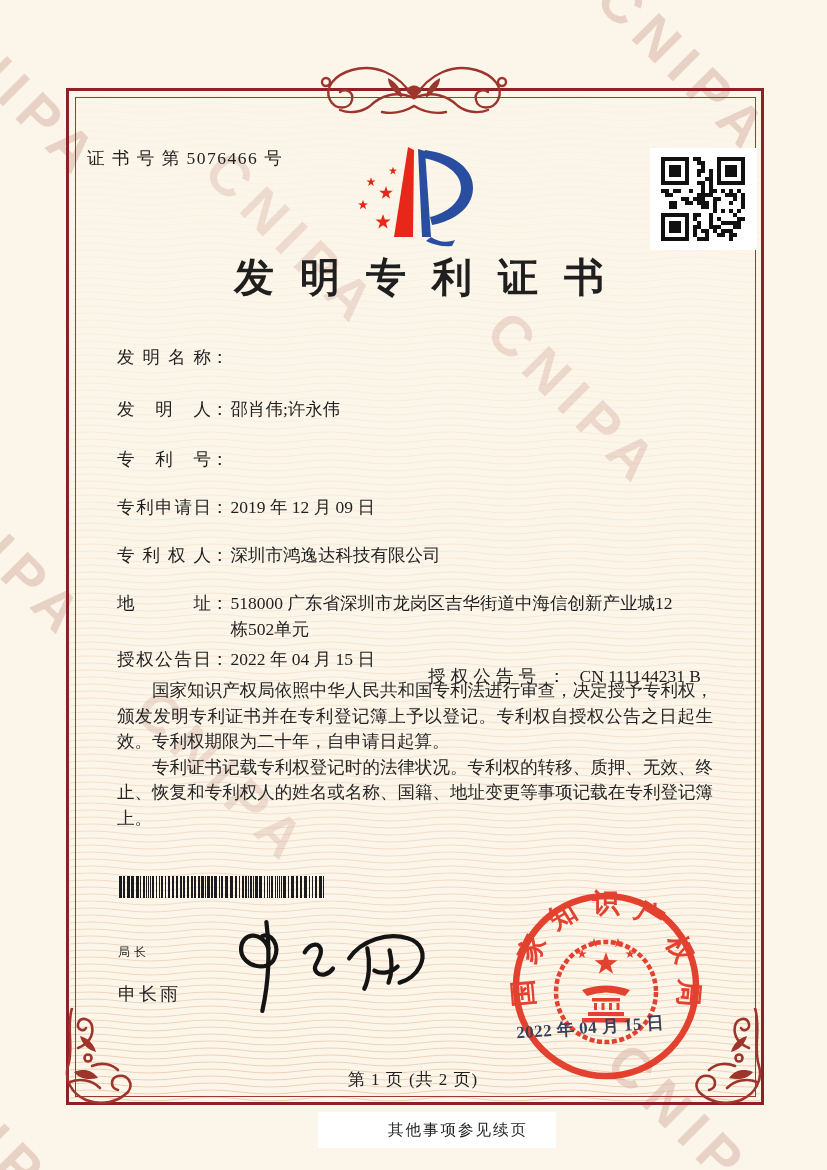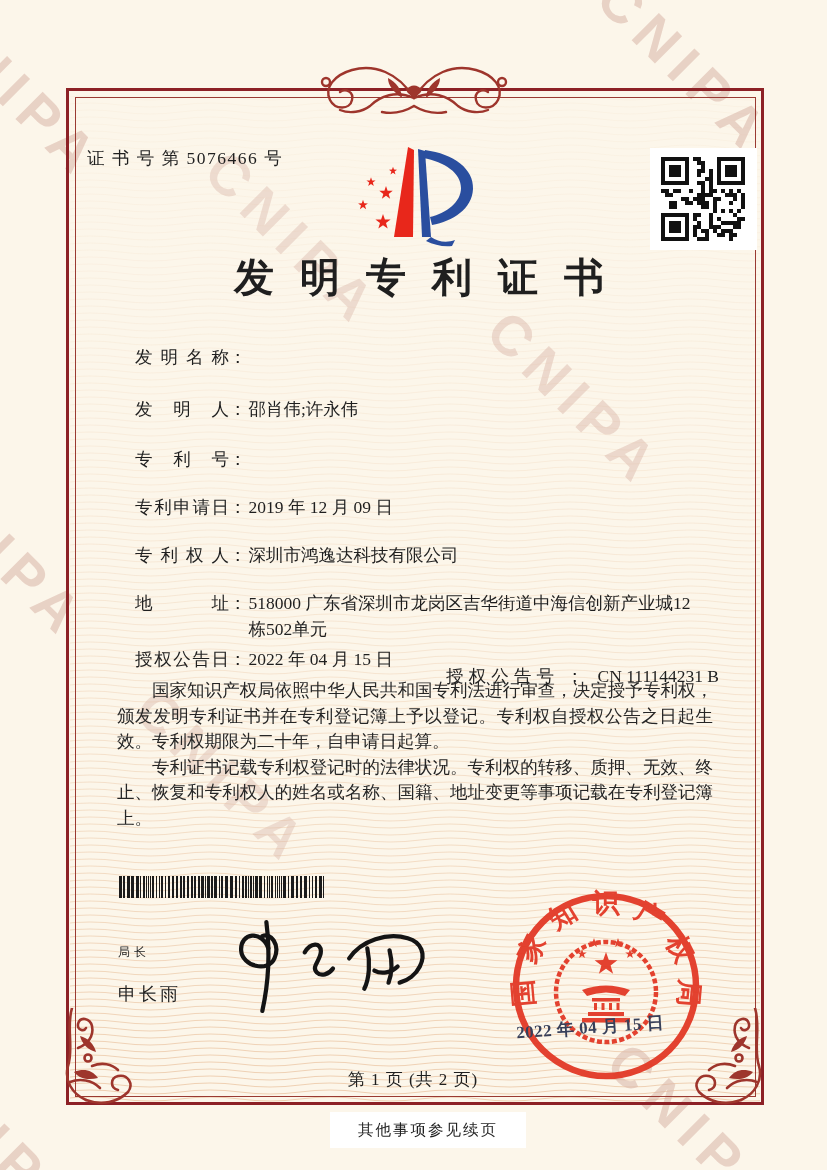--- a/index.html
+++ b/index.html
@@ -23,37 +23,37 @@
   #waves{position:absolute;left:70px;top:92px;z-index:1;}
   .orn{position:absolute;z-index:4;}
   
   .cert-no{position:absolute;left:87px;top:146px;font-size:17.5px;letter-spacing:1.5px;z-index:5;}
   .logo{position:absolute;left:334px;top:141px;z-index:5;}
   .qr-panel{position:absolute;left:650px;top:148px;width:107px;height:102px;background:#ffffff;z-index:5;}
   .qr-panel svg{position:absolute;left:11px;top:9px;}
   .title{position:absolute;left:76px;top:250px;width:694px;text-align:center;
     font-size:40px;font-weight:bold;letter-spacing:8px;z-index:5;}
   .row{position:absolute;left:117px;display:flex;align-items:flex-start;
-    font-size:17.5px;line-height:26px;z-index:5;margin-left:18px;}
+    font-size:17.5px;line-height:26px;z-index:5;}
   .flabel{display:inline-block;width:94px;text-align:justify;text-align-last:justify;}
   .fvalue{display:inline-block;width:452px;word-break:break-all;padding-left:2px;}
   .grant2{position:absolute;left:311px;top:17px;display:flex;gap:12px;}
   .grant2 .flabel{width:108px;}
   .paras{position:absolute;left:117px;top:678px;width:596px;z-index:5;}
   .paras p{margin:0;font-size:17.5px;line-height:25.5px;text-indent:2em;
     text-align:justify;color:#262626;}
   #barcode{position:absolute;left:118px;top:876px;z-index:5;}
   .signer-title{position:absolute;left:118px;top:944px;font-size:12px;letter-spacing:4px;z-index:5;}
   .signer-name{position:absolute;left:118px;top:982px;font-size:18px;letter-spacing:3px;z-index:5;}
   .signature{position:absolute;left:228px;top:918px;z-index:5;}
   .seal{position:absolute;left:508px;top:886px;z-index:6;opacity:.93;}
   .page-info{position:absolute;left:66px;top:1068px;width:694px;text-align:center;
     font-size:17px;letter-spacing:1px;z-index:5;}
-  .note-box{position:absolute;left:330px;top:1112px;width:196px;height:36px;background:#ffffff;
-    text-align:center;line-height:36px;font-size:15.5px;letter-spacing:2px;z-index:5;}
+  .note-box{position:absolute;left:318px;top:1112px;width:196px;height:36px;background:#ffffff;
+    text-align:center;line-height:36px;font-size:15.5px;letter-spacing:2px;z-index:5;padding-left:42px;}
 </style>
 </head>
 <body>
 
 <div class="page">
 
   <span class="wm" style="left:-40px;top:-10px;">CNIPA</span>
   <span class="wm" style="left:630px;top:-35px;">CNIPA</span>
   <span class="wm" style="left:238px;top:138px;opacity:.4;">CNIPA</span>
   <span class="wm" style="left:520px;top:298px;opacity:.45;">CNIPA</span>

